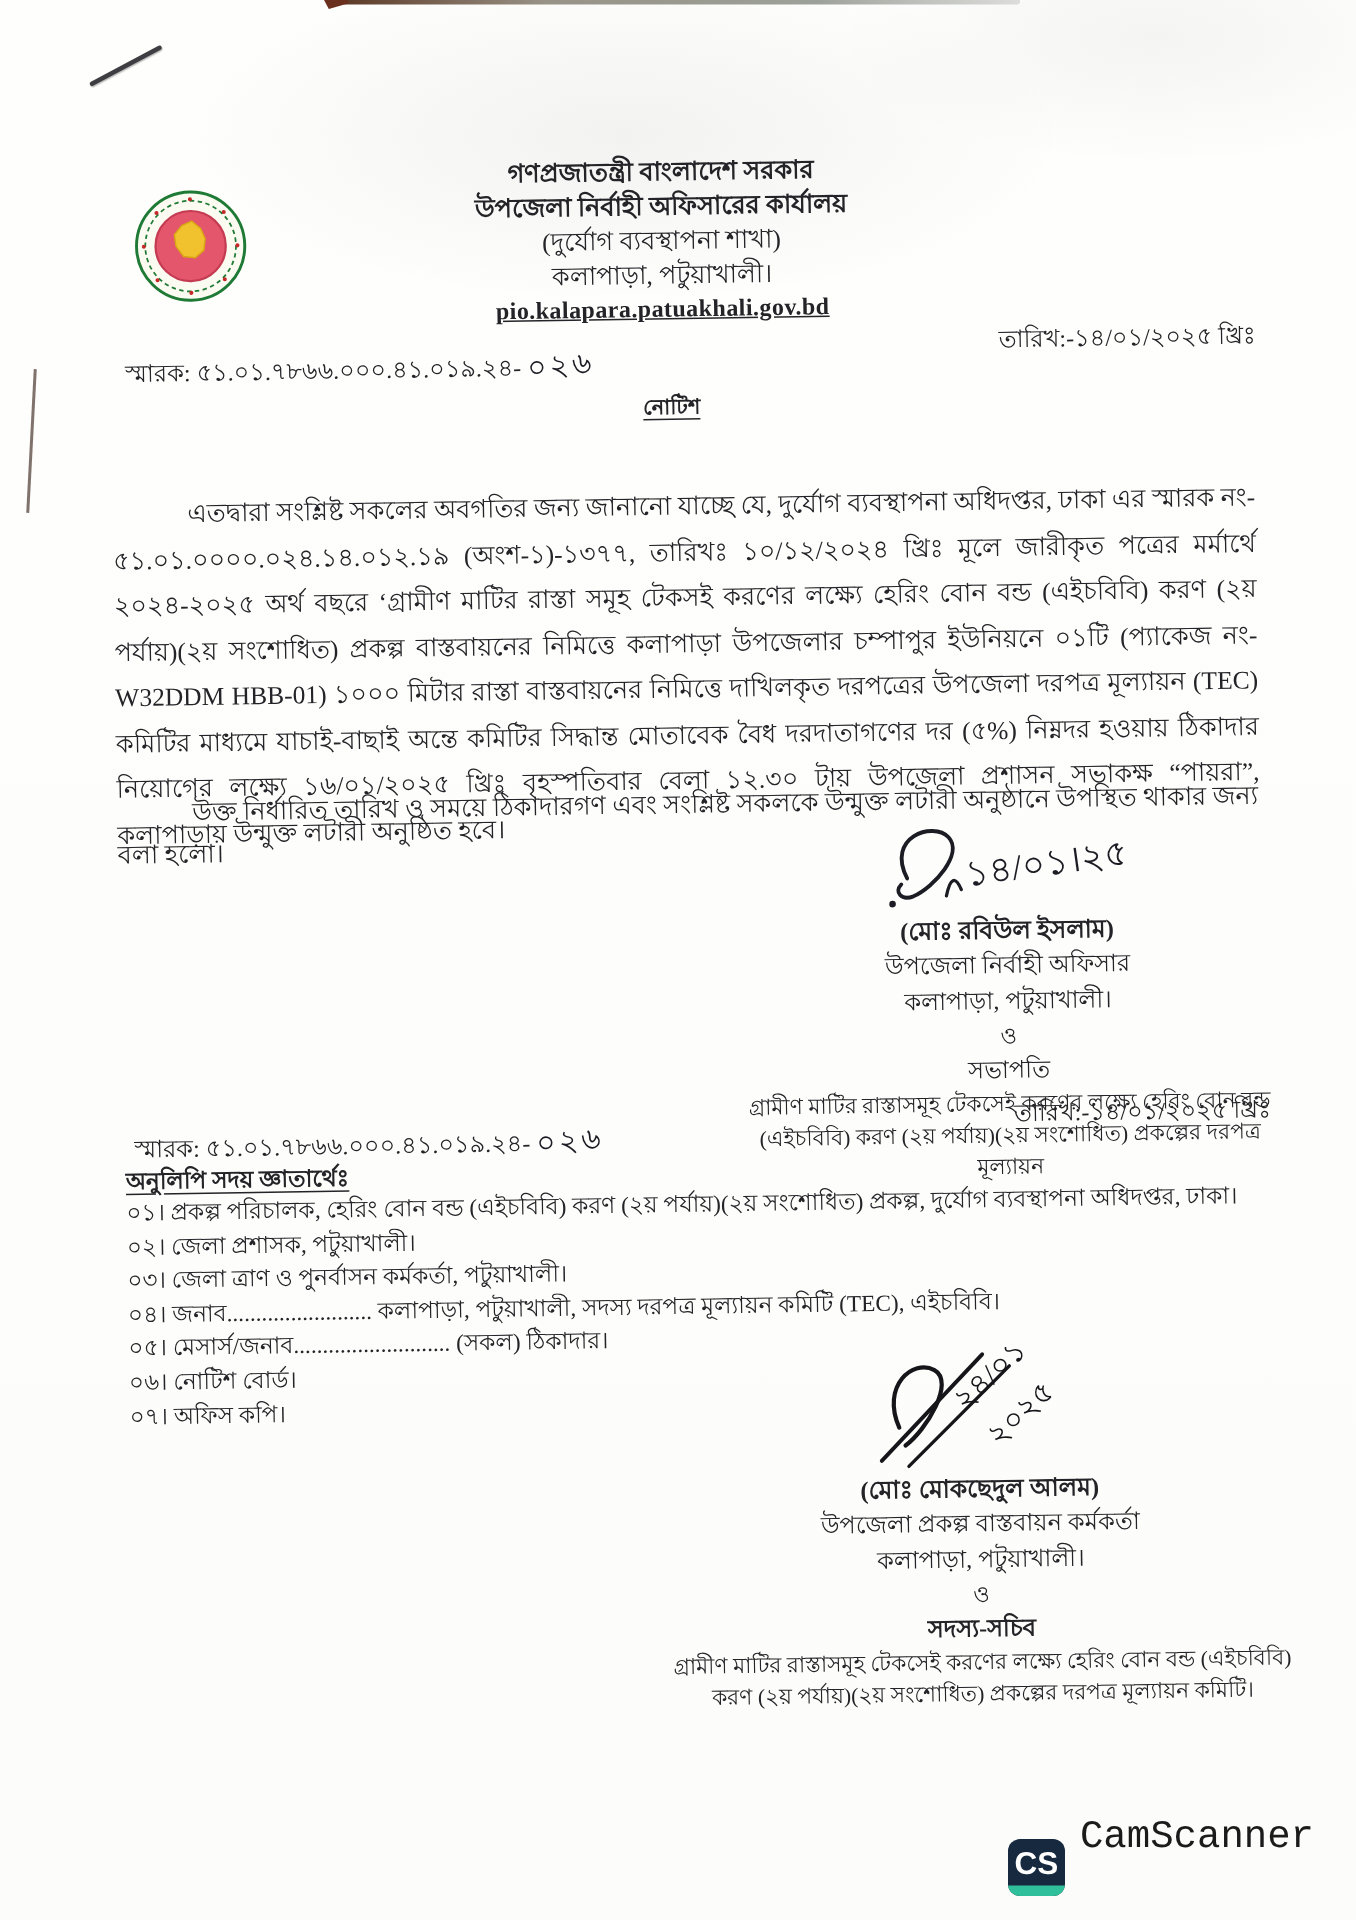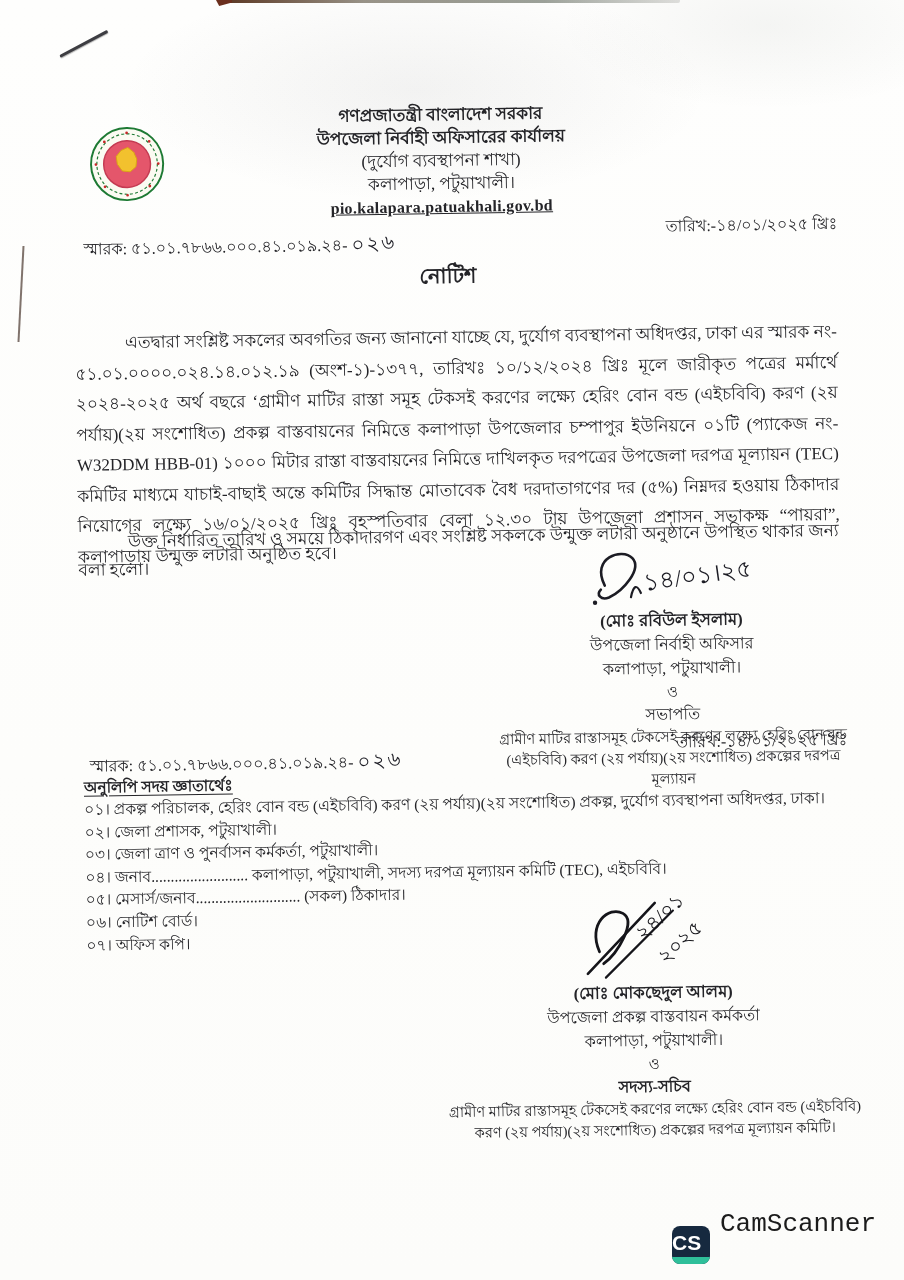--- a/index.html
+++ b/index.html
@@ -33,21 +33,21 @@
   .hblock .b{font-weight:bold;}
   .site{font-family:"Liberation Serif",serif;font-size:16px;font-weight:bold;text-decoration:underline;letter-spacing:.3px;}
 
   .memo1{position:absolute;left:88px;top:227px;font-size:16px;}
   .memo2{position:absolute;left:86px;top:744px;font-size:16px;}
   .hw-no{display:inline-block;font-size:20px;transform:rotate(-4deg);letter-spacing:2px;color:#1c1c24;margin-left:4px;}
   .date1{position:absolute;right:62px;top:217px;font-size:16px;}
   .date2{position:absolute;right:60px;top:733px;font-size:16px;}
 
   .title{position:absolute;left:0;right:0;top:260px;text-align:center;}
-  .title span{font-size:21px;font-weight:bold;text-underline-offset:3px;}
+  .title span{font-size:14px;font-weight:bold;text-decoration:underline;text-underline-offset:3px;}
 
   .para1{position:absolute;left:78px;width:762px;top:306px;font-size:17px;line-height:30.5px;
     text-align:justify;text-indent:50px;}
   .para2{position:absolute;left:78px;width:762px;top:506px;font-size:17px;line-height:28px;text-indent:50px;}
 
   .sig{position:absolute;text-align:center;}
   .sig1{right:44px;top:548px;width:380px;}
   .sig2{right:48px;top:892px;width:420px;}
   .sig svg{display:block;margin:0 auto;}
   .sig .name{font-size:16.5px;font-weight:bold;line-height:24px;}
@@ -56,21 +56,21 @@
   .sig .conj{font-size:15px;line-height:22px;}
   .sig .role{font-size:16px;line-height:24px;}
 
   .dist-h{position:absolute;left:80px;top:770px;font-size:15.5px;font-weight:bold;
     text-decoration:underline;text-underline-offset:3px;}
   .dist{position:absolute;left:80px;top:793px;width:775px;font-size:15.5px;line-height:22.6px;}
   .dist div{white-space:nowrap;overflow:hidden;}
 
   .cam{position:absolute;right:28px;bottom:16px;display:flex;align-items:center;gap:10px;}
   .cam-badge{width:38px;height:38px;border-radius:8px;background:#16293f;position:relative;overflow:hidden;
-    display:flex;align-items:center;margin-top:43px;}
+    display:flex;align-items:center;justify-content:center;margin-top:43px;}
   .cam-badge span{color:#fff;font-family:"Liberation Sans",sans-serif;font-weight:bold;font-size:21px;margin-top:-4px;}
   .cam-badge::after{content:"";position:absolute;left:0;right:0;bottom:0;height:7px;background:#2fbf9a;}
   .cam-label{font-family:Liberation Mono, monospace;font-size:26px;color:#1b1b1b;}
 
   .hw-text{font-family:"Liberation Serif",serif;}
 </style>
 </head>
 <body>
 
 <div class="page">

